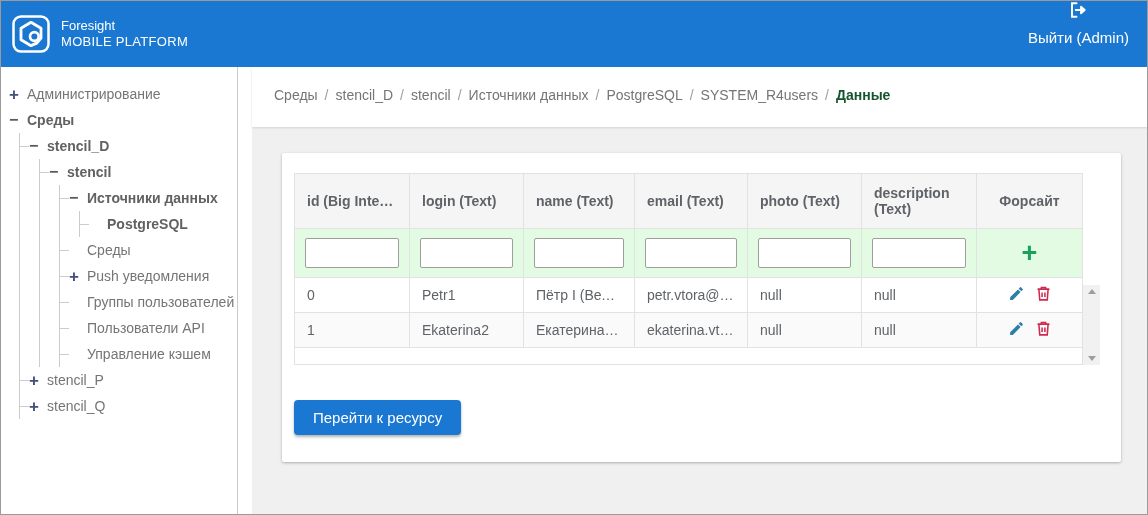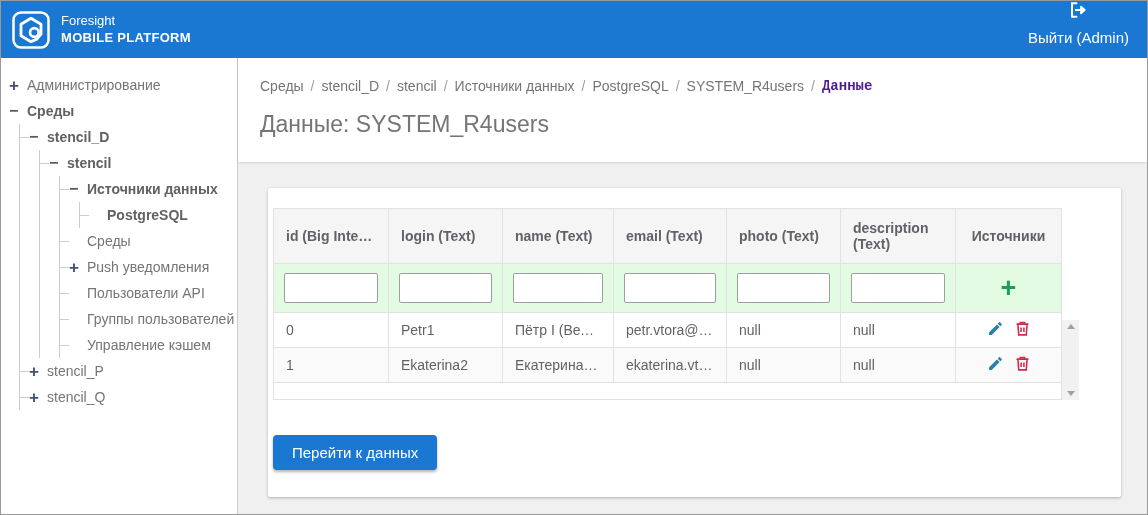--- a/index.html
+++ b/index.html
@@ -1,55 +1,55 @@
 <!DOCTYPE html>
 <html><head>
 <meta charset="utf-8">
 <style>
   * { margin:0; padding:0; box-sizing:border-box; }
   html,body { width:1148px; height:515px; font-family:"Liberation Sans", sans-serif; background:#fff; }
   .page { width:1148px; height:515px; border:1px solid #9a9a9a; overflow:hidden; display:flex; flex-direction:column; }
 
   
-  .appbar { height:57px; background:#1a78d2; color:#fff; display:flex; align-items:center; position:relative; flex-shrink:0; }
+  .appbar { height:66px; background:#1a78d2; color:#fff; display:flex; align-items:center; position:relative; flex-shrink:0; }
   .logo-block { display:flex; align-items:center; gap:10px; margin-left:10px; }
   .logo-icon { width:40px; height:40px; display:block; }
   .logo-text { line-height:1.25; }
   .logo-line1 { font-size:13px; font-weight:400; }
-  .logo-line2 { font-size:13px; font-weight:700; letter-spacing:.3px; }
+  .logo-line2 { font-size:13px; font-weight:400; letter-spacing:.3px; }
   .appbar-title { position:absolute; left:325px; top:0; height:57px; display:flex; align-items:center; font-size:16px; }
   .logout { position:absolute; right:18px; top:0; height:57px; display:flex; align-items:center; gap:10px; font-size:15px; cursor:pointer;flex-direction:column; }
   .logout svg { width:18px; height:18px; display:block; }
 
   
-  .body { flex:1; display:flex; min-height:0; }
+  .body { flex:1; display:flex; min-height:0;gap:14px; }
 
   
   .sidebar { width:237px; background:#fff; border-right:1px solid #ccc; padding:14px 6px 0 8px; font-size:14px; color:#757575; overflow:hidden; flex-shrink:0; }
   .titem { display:flex; align-items:center; height:26px; white-space:nowrap; cursor:pointer; position:relative; }
   .titem.bold .tlabel { font-weight:700; color:#616161; }
   .ticon { width:18px; display:inline-flex; justify-content:flex-start; font-weight:700; flex-shrink:0; }
   .ticon.plus::before  { content:"+"; color:#44507c; font-size:17px; line-height:1; }
   .ticon.minus::before { content:"\2212"; color:#5a5a5a; font-size:16px; line-height:1; }
   .ticon.none { width:18px; }
   .tgroup { margin-left:10px; border-left:1px solid #ccc; padding-left:9px; }
   .tgroup .titem::before { content:""; width:9px; height:1px; background:#ccc; position:absolute; left:-9px; top:13px; }
 
   
   .content { flex:1; display:flex; flex-direction:column; min-width:0; background:#f0f0f0; }
   .content-top { background:#fff; padding:20px 0 24px 22px; box-shadow:0 1px 2px rgba(0,0,0,.12); }
   .breadcrumb { list-style:none; display:flex; flex-wrap:wrap; font-size:14px; color:#757575; }
   .breadcrumb li { display:flex; align-items:center; cursor:pointer; }
   .breadcrumb li::after { content:"/"; margin:0 7px; color:#9e9e9e; cursor:default; }
   .breadcrumb li:last-child::after { content:none; }
-  .breadcrumb li:last-child { font-weight:700; color:#4c1d95; cursor:default;font-family:Liberation Mono, monospace; }
+  .breadcrumb li:last-child { font-weight:700; color:#14532d; cursor:default; }
   .page-title { margin-top:17px; font-size:23px; font-weight:400; color:#757575; }
 
   .content-gray { flex:1; padding:26px 26px 0 30px; }
-  .card { background:#fff; border-radius:2px; box-shadow:0 1px 3px rgba(0,0,0,.28); padding:20px 20px 27px 5px; min-height:284px; }
+  .card { background:#fff; border-radius:2px; box-shadow:0 1px 3px rgba(0,0,0,.28); padding:20px 20px 27px 12px; min-height:284px; }
 
   
   .table-wrap { display:inline-flex; align-items:flex-end; }
   table.data { border-collapse:collapse; table-layout:fixed; width:788px; font-size:14px; color:#5f6368; }
   table.data th, table.data td { border:1px solid #e2e2e2; overflow:hidden; white-space:nowrap; text-overflow:ellipsis; }
   table.data thead th { background:#f5f5f5; font-weight:700; text-align:left; padding:11px 12px; height:43px; }
   tr.filter-row td { background:#e3fbe3; padding:9px 10px; height:49px; }
   tr.filter-row input { width:100%; height:30px; border:1px solid #9e9e9e; border-radius:2px; background:#fff; outline:none; padding:0 6px; font-size:13px; }
   tr.filter-row td.actions-cell { text-align:center; }
   .add-btn { display:inline-block; color:#18a05c; font-size:27px; font-weight:700; line-height:27px; cursor:pointer; }
@@ -130,25 +130,25 @@
             <div class="titem">
               <span class="ticon none"></span>
               <span class="tlabel">Среды</span>
             </div>
             <div class="titem">
               <span class="ticon plus"></span>
               <span class="tlabel">Push уведомления</span>
             </div>
             <div class="titem">
               <span class="ticon none"></span>
+              <span class="tlabel">Группы пользователей</span>
+            </div>
+            <div class="titem">
+              <span class="ticon none"></span>
               <span class="tlabel">Пользователи API</span>
-            </div>
-            <div class="titem">
-              <span class="ticon none"></span>
-              <span class="tlabel">Группы пользователей</span>
             </div>
             <div class="titem">
               <span class="ticon none"></span>
               <span class="tlabel">Управление кэшем</span>
             </div>
           </div>
         </div>
         <div class="titem">
           <span class="ticon plus"></span>
           <span class="tlabel">stencil_P</span>
@@ -164,21 +164,20 @@
       <div class="content-top">
         <ul class="breadcrumb">
           <li>Среды</li>
           <li>stencil_D</li>
           <li>stencil</li>
           <li>Источники данных</li>
           <li>PostgreSQL</li>
           <li>SYSTEM_R4users</li>
           <li>Данные</li>
         </ul>
-        <div class="page-title">Данные: SYSTEM_R4users</div>
       </div>
 
       <div class="content-gray">
         <div class="card">
 
           <div class="table-wrap">
             <table class="data">
               <colgroup>
                 <col style="width:115px">
                   <col style="width:114px">
@@ -189,21 +188,21 @@
                   <col style="width:106px">
               </colgroup>
               <thead>
                 <tr>
                   <th>id (Big Integer)</th>
                   <th>login (Text)</th>
                   <th>name (Text)</th>
                   <th>email (Text)</th>
                   <th>photo (Text)</th>
                   <th style="white-space:normal">description (Text)</th>
-                  <th style="text-align:center">Источники</th>
+                  <th style="text-align:center">Форсайт</th>
                 </tr>
               </thead>
               <tbody>
                 <tr class="filter-row">
                   <td><input type="text" style=""></td>
                   <td><input type="text" style=""></td>
                   <td><input type="text" style=""></td>
                   <td><input type="text" style=""></td>
                   <td><input type="text" style=""></td>
                   <td><input type="text" style=""></td>
@@ -264,21 +263,21 @@
                 </tr>
               </tbody>
             </table>
             <div class="vscroll">
               <div class="arrow-up"></div>
               <div class="arrow-down"></div>
             </div>
           </div>
 
           <div>
-            <button class="goto-btn">Перейти к данных</button>
+            <button class="goto-btn">Перейти к ресурсу</button>
           </div>
 
         </div>
       </div>
     </div>
 
   </div>
 </div>
 
 </body></html>

